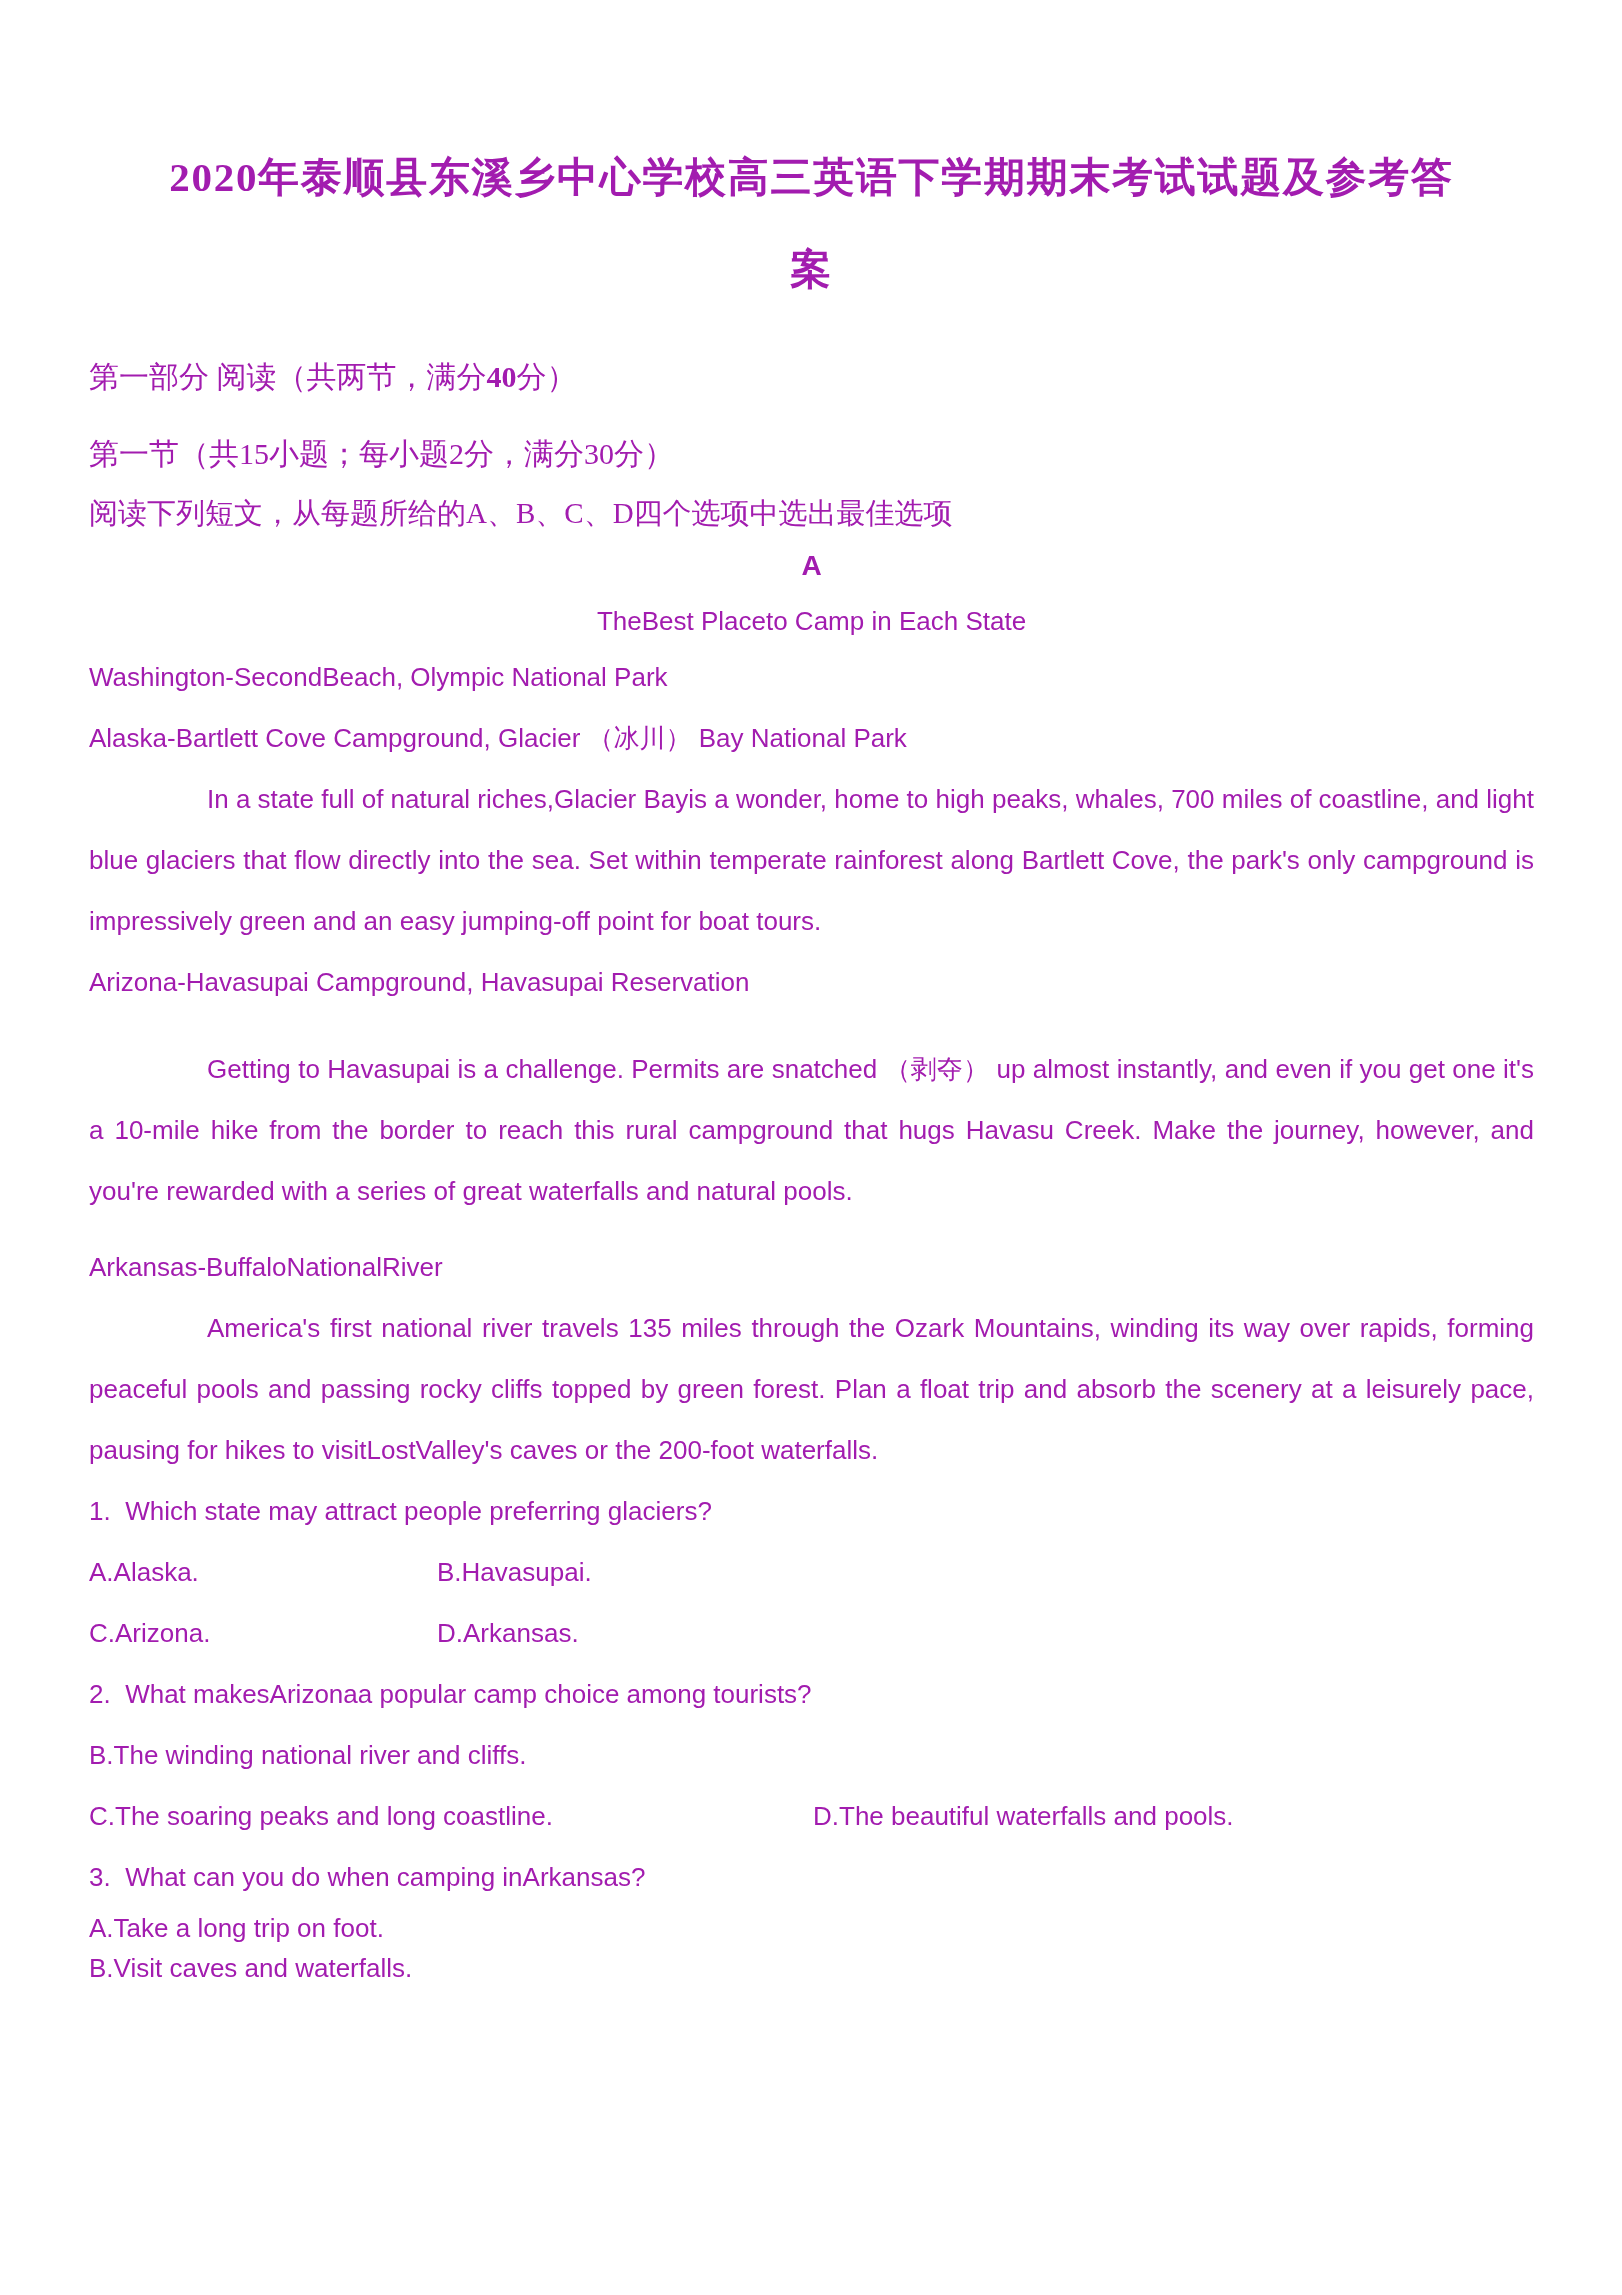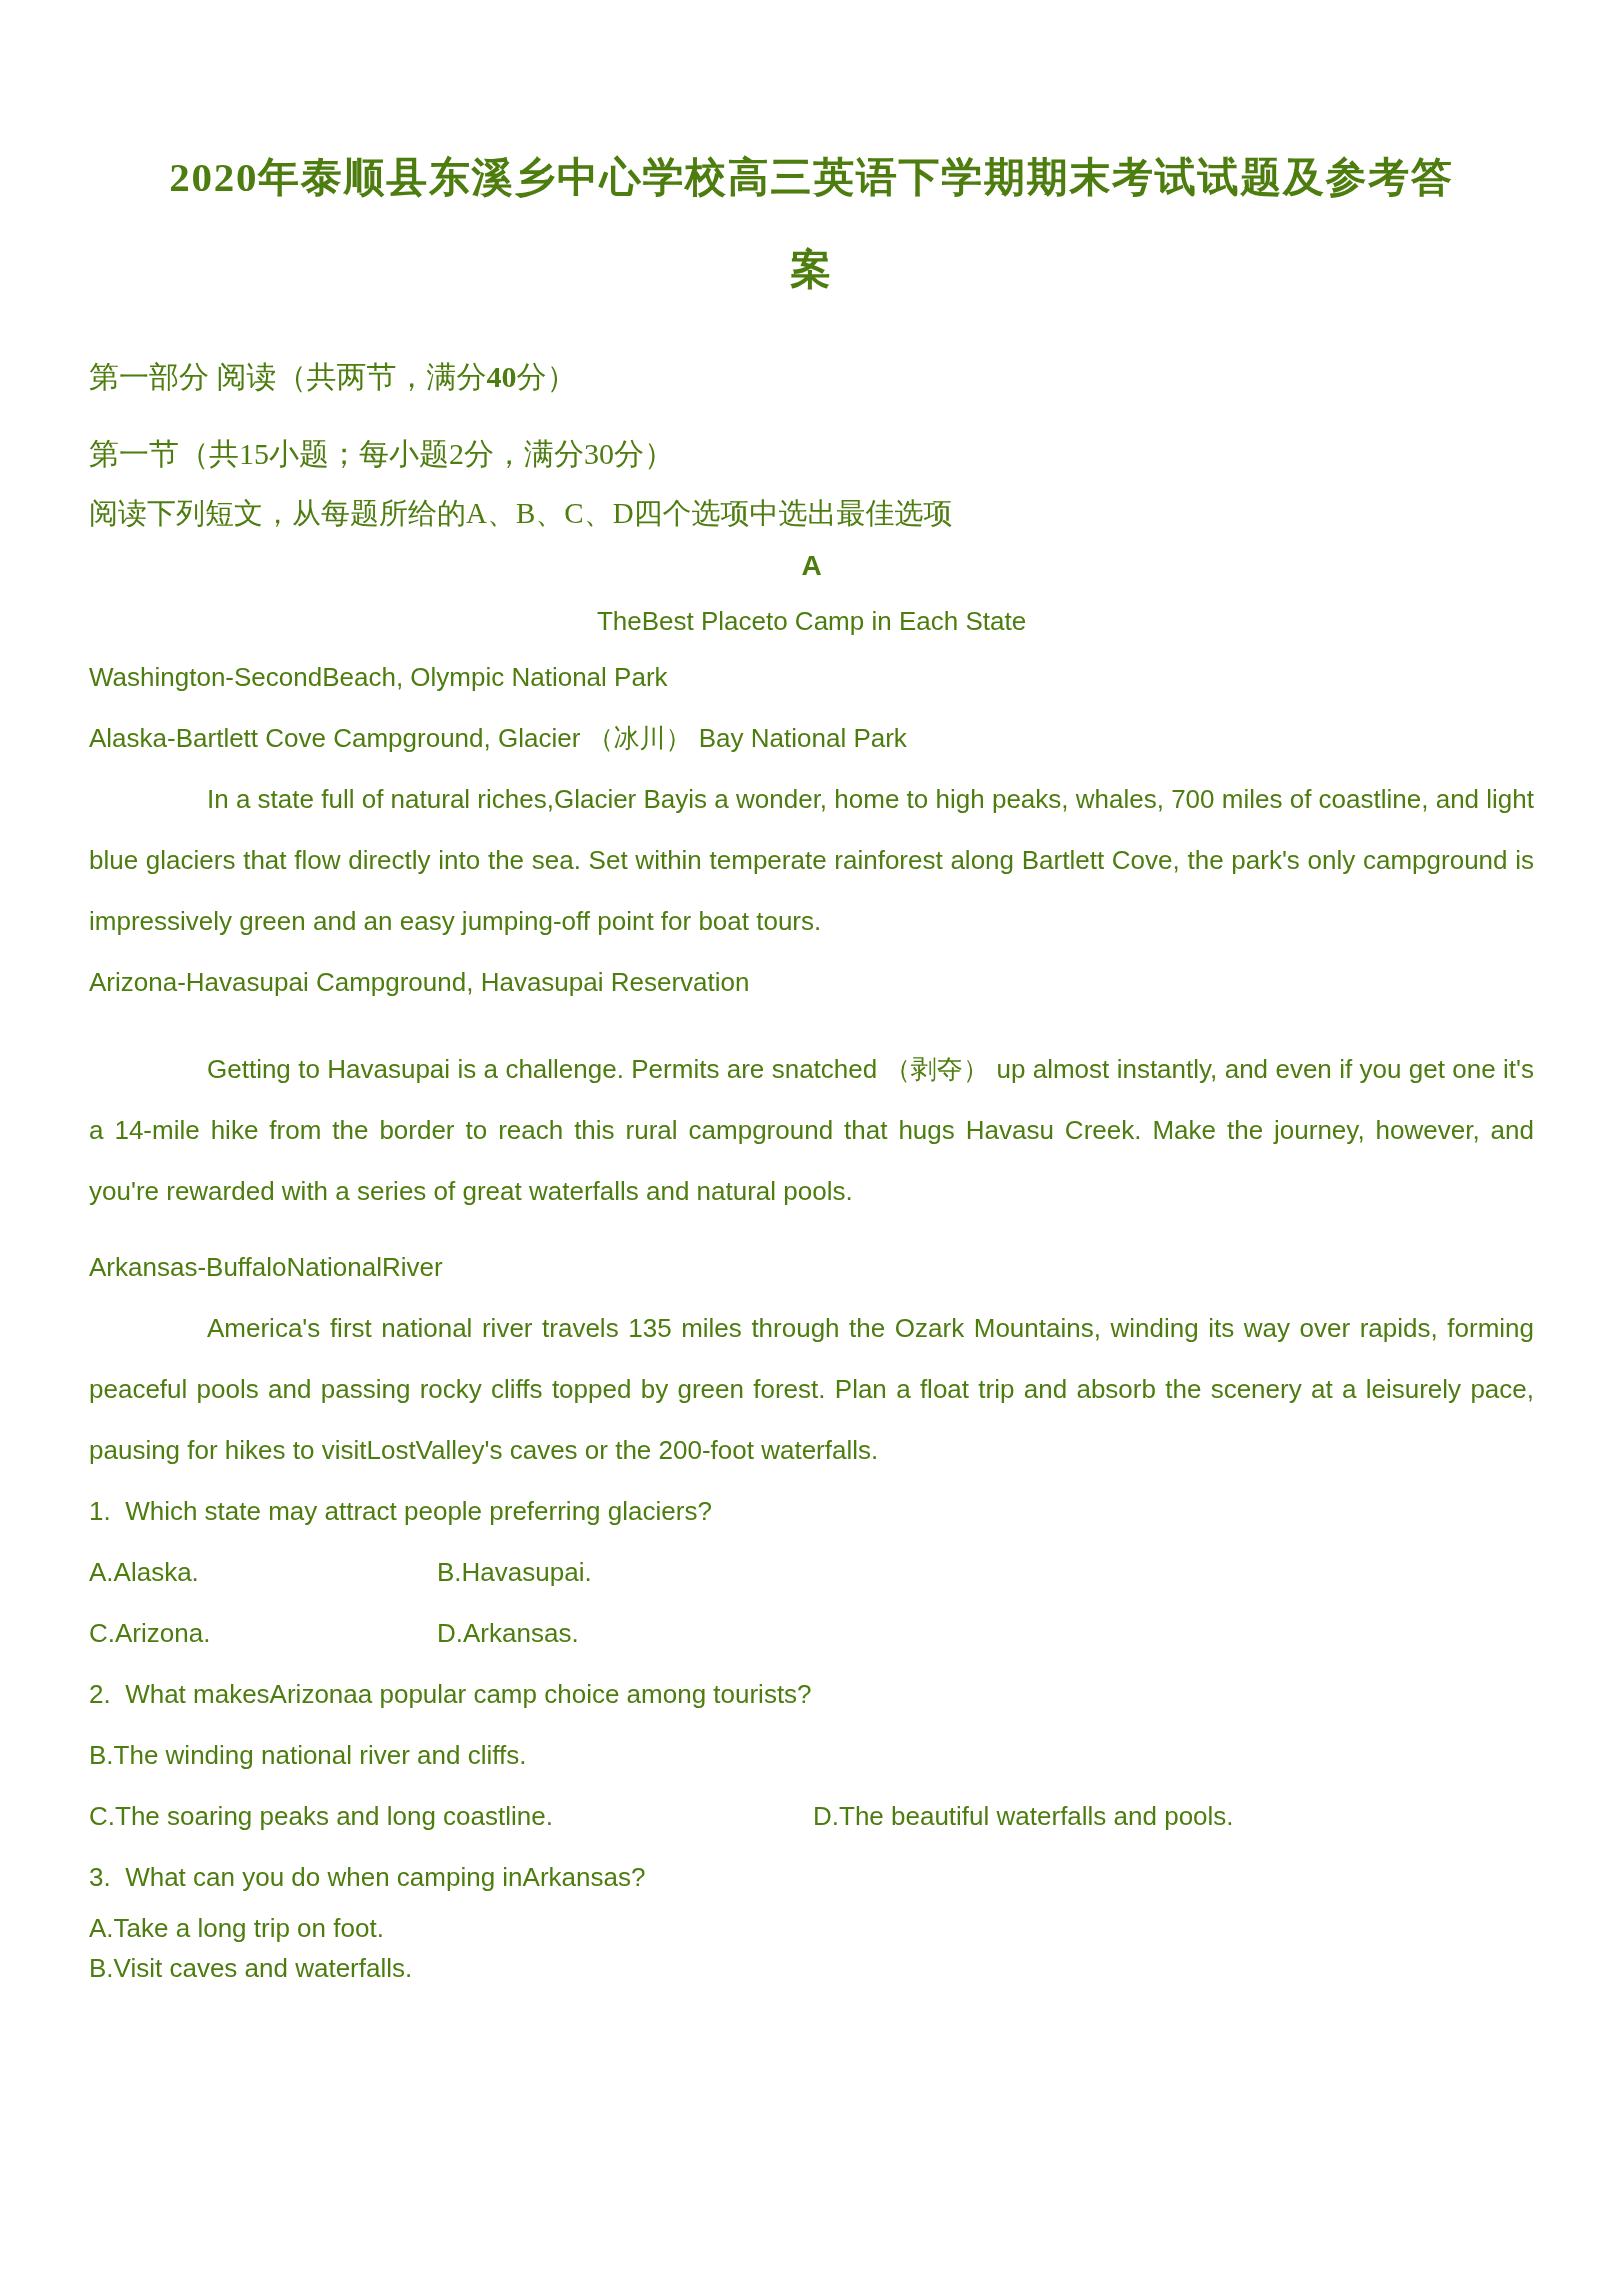--- a/index.html
+++ b/index.html
@@ -3,21 +3,21 @@
 <meta charset="utf-8">
 <style>
   html, body { margin: 0; padding: 0; background: #ffffff; }
   body { width: 1623px; }
   .doc {
     box-sizing: border-box;
     width: 1623px;
     min-height: 2295px;
     padding: 131px 89px 105px 89px;
     background: #ffffff;
-    color: #4d7c0f;
+    color: #a21caf;
   }
   .serif { font-family: "Liberation Serif", "DejaVu Serif", serif; }
   .sans  { font-family: "Liberation Sans", "DejaVu Sans", sans-serif; }
 
   .title {
     font-size: 41px;
     font-weight: bold;
     text-align: center;
     line-height: 92px;
     letter-spacing: 1.7px;
@@ -72,21 +72,21 @@
   <div class="plabel sans">A</div>
 
   <div class="ptitle sans">TheBest Placeto Camp in Each State</div>
 
   <div class="p-head sans">Washington-SecondBeach, Olympic National Park</div>
 
   <div class="p-head sans">Alaska-Bartlett Cove Campground, Glacier （冰川） Bay National Park</div>
   <div class="p-body sans">In a state full of natural riches,Glacier Bayis a wonder, home to high peaks, whales, 700 miles of coastline, and light blue glaciers that flow directly into the sea. Set within temperate rainforest along Bartlett Cove, the park's only campground is impressively green and an easy jumping-off point for boat tours.</div>
 
   <div class="p-head sans">Arizona-Havasupai Campground, Havasupai Reservation</div>
-  <div class="p-body sans gap-lg">Getting to Havasupai is a challenge. Permits are snatched （剥夺） up almost instantly, and even if you get one it's a 14-mile hike from the border to reach this rural campground that hugs Havasu Creek. Make the journey, however, and you're rewarded with a series of great waterfalls and natural pools.</div>
+  <div class="p-body sans gap-lg">Getting to Havasupai is a challenge. Permits are snatched （剥夺） up almost instantly, and even if you get one it's a 10-mile hike from the border to reach this rural campground that hugs Havasu Creek. Make the journey, however, and you're rewarded with a series of great waterfalls and natural pools.</div>
 
   <div class="p-head sans gap-md">Arkansas-BuffaloNationalRiver</div>
   <div class="p-body sans">America's first national river travels 135 miles through the Ozark Mountains, winding its way over rapids, forming peaceful pools and passing rocky cliffs topped by green forest. Plan a float trip and absorb the scenery at a leisurely pace, pausing for hikes to visitLostValley's caves or the 200-foot waterfalls.</div>
 
   <div class="q sans">1.&nbsp; Which state may attract people preferring glaciers?</div>
   <div class="optrow sans">
     <span class="colA q1col">A.Alaska.</span>
     <span>B.Havasupai.</span>
   </div>
   <div class="optrow sans">

